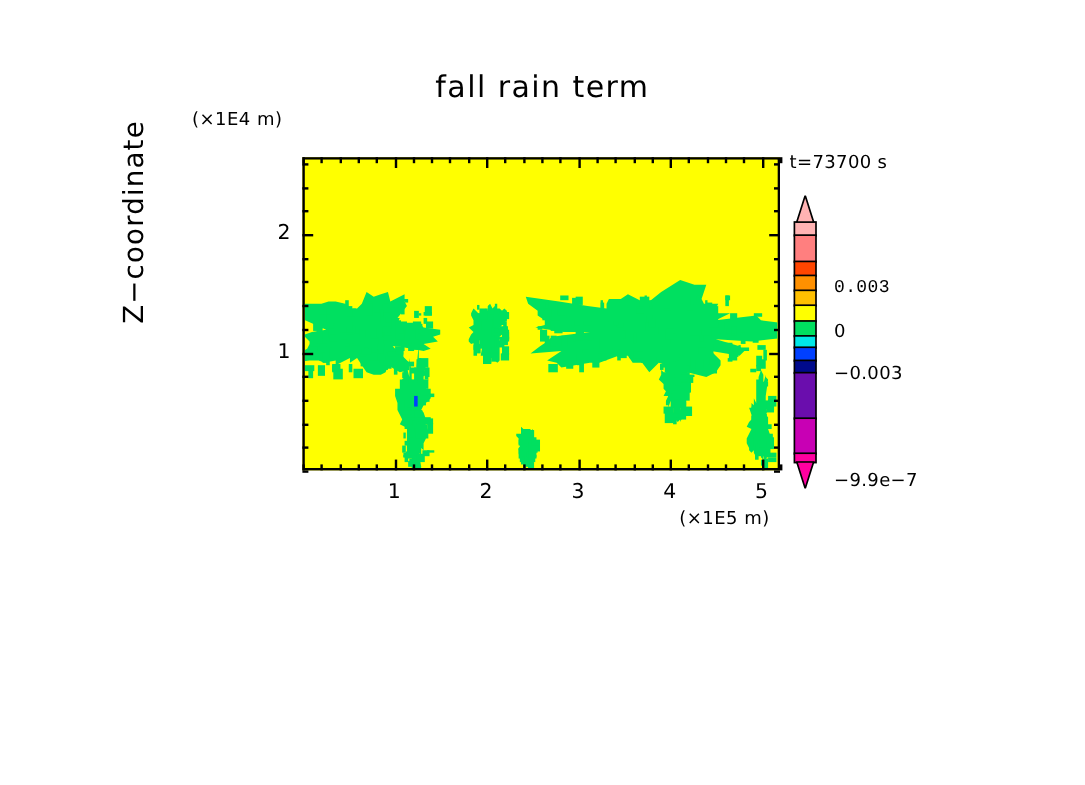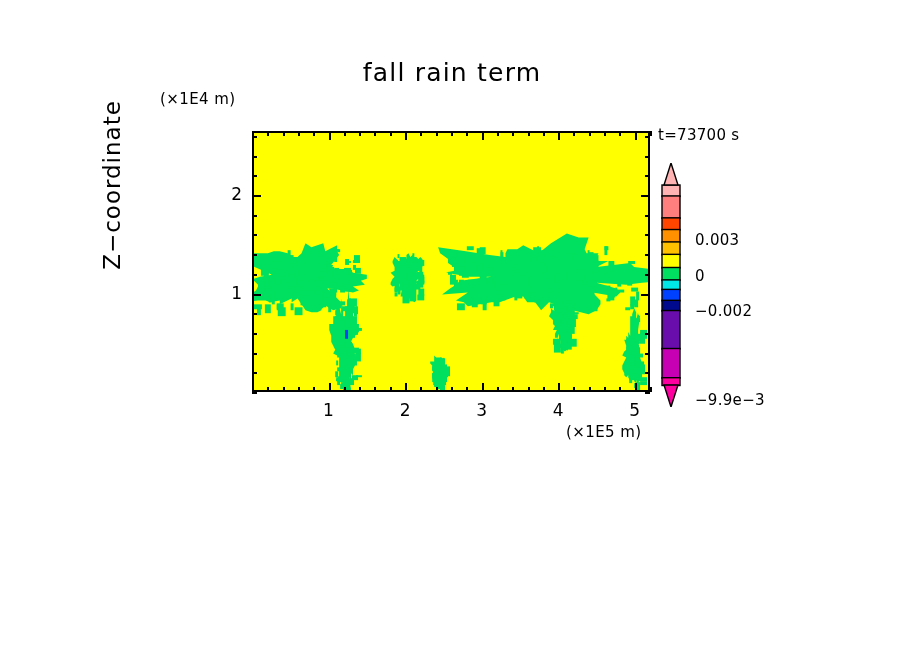--- a/index.html
+++ b/index.html
@@ -750,19 +750,19 @@
         <rect x="3" y="126.37956204379564" width="18" height="11.448905109489052" fill="#0040ff" stroke="#000" stroke-width="1.4"></rect>
         <rect x="3" y="137.3284671532847" width="18" height="10.718978102189782" fill="#000a8c" stroke="#000" stroke-width="1.4"></rect>
         <rect x="3" y="147.54744525547449" width="18" height="38.456204379562045" fill="#6a0dad" stroke="#000" stroke-width="1.4"></rect>
         <rect x="3" y="185.50364963503654" width="18" height="29.697080291970803" fill="#c800b4" stroke="#000" stroke-width="1.4"></rect>
         <rect x="3" y="214.70072992700733" width="18" height="7.799270072992701" fill="#ff00a0" stroke="#000" stroke-width="1.4"></rect>
         <polygon points="12,0 19,22 5,22" fill="#ffb3b3" stroke="#000" stroke-width="1.4"></polygon>
         <polygon points="5,222 19,222 12,244" fill="#ff00a0" stroke="#000" stroke-width="1.4"></polygon>
       </svg>
   </div>
   <div id="colorbar-label-layer">
-      <div class="cbar-label" style="left: 695px; top: 231px;">0.003</div>
+      <div class="cbar-label" style="left: 695px; top: 231px; font-family: Liberation Mono, monospace;">0.003</div>
       <div class="cbar-label" style="left: 695px; top: 267px;">0</div>
-      <div class="cbar-label" style="left: 695px; top: 302px;">−0.002</div>
-      <div class="cbar-label" style="left: 695px; top: 391px;">−9.9e−3</div>
+      <div class="cbar-label" style="left: 695px; top: 302px;">−0.003</div>
+      <div class="cbar-label" style="left: 695px; top: 391px;">−9.9e−7</div>
     </div>
 
 </div>
 
 </body></html>

